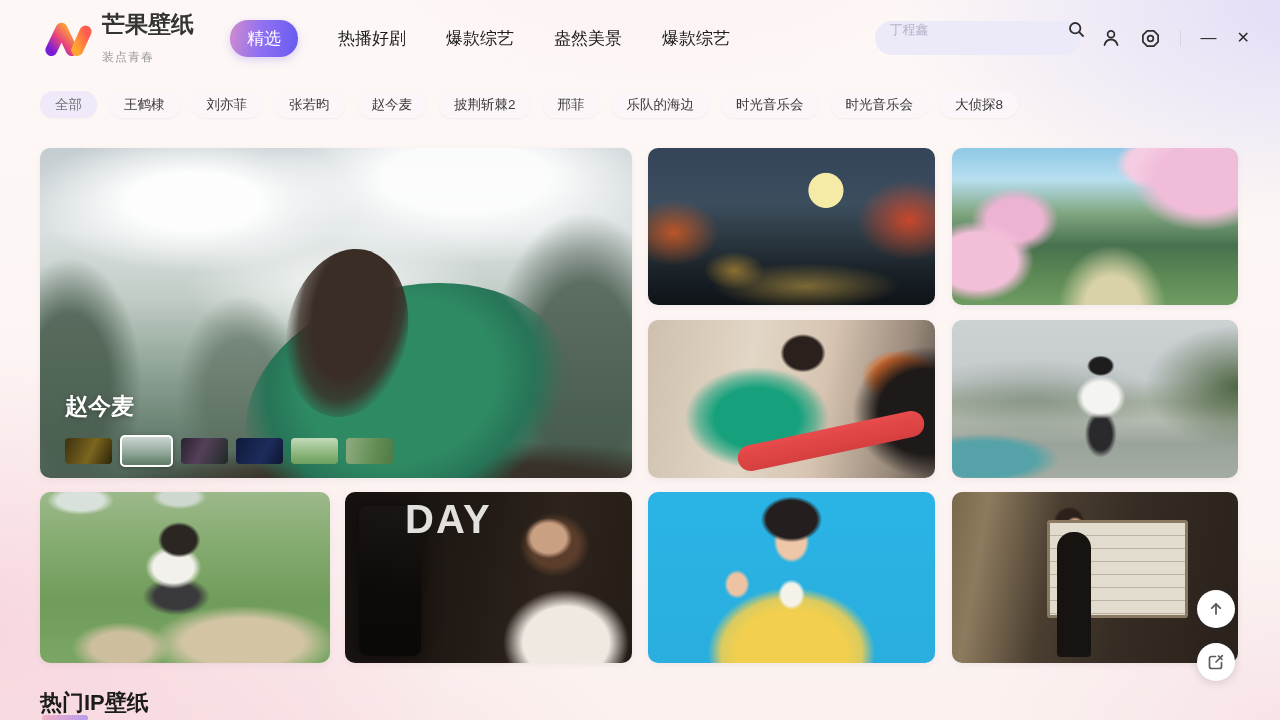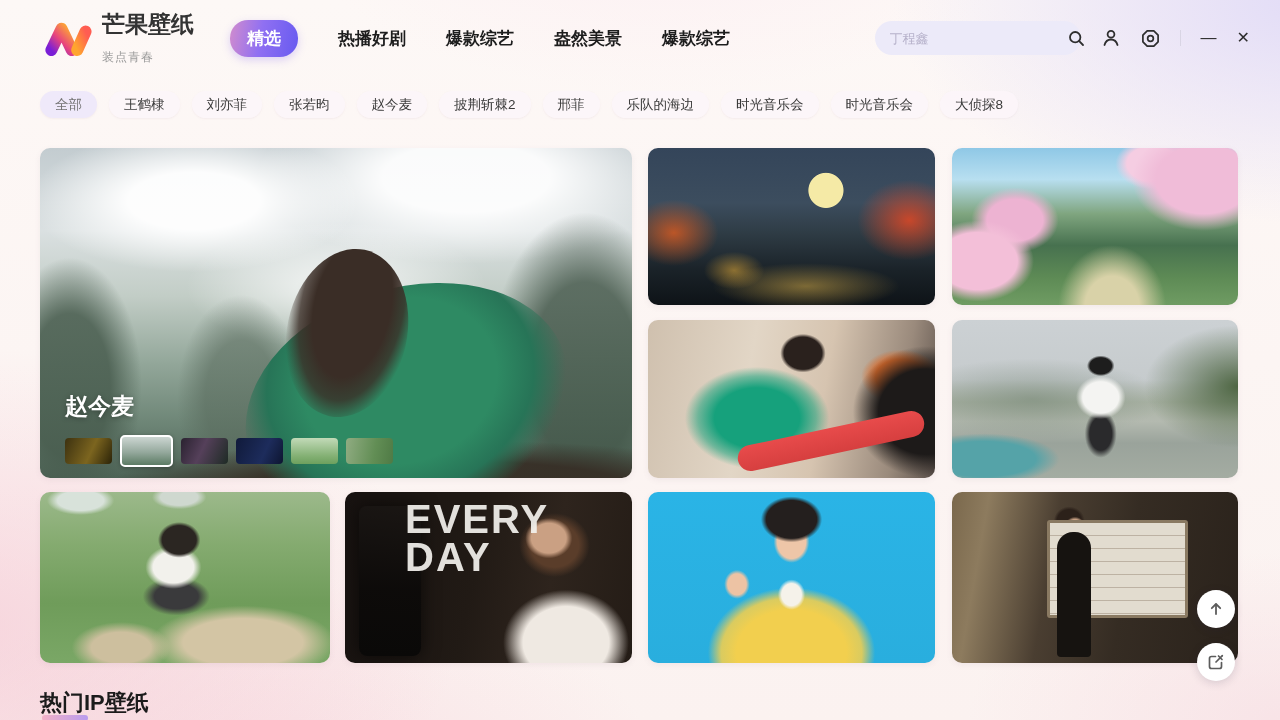--- a/index.html
+++ b/index.html
@@ -14,26 +14,26 @@
       radial-gradient(620px 300px at 52% -12%, rgba(252,238,242,.9), transparent 60%),
       linear-gradient(180deg,#fdf8f6,#fbf2f0);
   }
   
   .header{position:absolute;top:0;left:0;right:0;height:76px;display:flex;align-items:center;}
   .logo{display:flex;align-items:center;margin-left:44px;}
   .logo-text{margin-left:10px;display:flex;flex-direction:column;line-height:1.15;}
   .logo-title{font-size:23px;font-weight:700;color:#333;}
   .logo-sub{font-size:12px;color:#9b9b9b;letter-spacing:1px;margin-top:14px;}
   .nav{display:flex;align-items:center;margin-left:36px;gap:40px;}
-  .nav-item{font-size:17px;font-weight:700;color:#1d1d1d;cursor:pointer;white-space:nowrap;text-align:right;}
+  .nav-item{font-size:17px;font-weight:400;color:#1d1d1d;cursor:pointer;white-space:nowrap;text-align:right;}
   .nav-pill{color:#fff;padding:7px 17px;border-radius:18px;
     background:linear-gradient(100deg,#d28ccd 0%,#9070f2 45%,#675af0 100%);
     box-shadow:0 3px 8px rgba(120,90,240,.25);}
   .header-right{position:absolute;right:30px;top:0;height:76px;display:flex;align-items:center;gap:20px;}
-  .searchbox{width:180px;height:34px;border-radius:17px;background:#eceaf9;display:flex;align-items:center;padding:0 13px;}
+  .searchbox{width:180px;height:34px;border-radius:17px;background:#eceaf9;display:flex;align-items:flex-start;padding:0 13px;}
   .searchbox input{flex:1;border:none;outline:none;background:transparent;font-size:13px;color:#5a5570;
     font-family:"Liberation Sans","DejaVu Sans",sans-serif;}
   .searchbox input::placeholder{color:#b6b1ca;}
   .ico{display:flex;align-items:center;justify-content:center;cursor:pointer;}
   .divider{width:1px;height:16px;background:#d9d5e4;}
   .win-glyph{font-size:16px;color:#2c2c2c;line-height:1;cursor:pointer;}
   
   .chips{position:absolute;top:91px;left:40px;display:flex;gap:12px;}
   .chip{height:27px;display:flex;align-items:center;padding:0 15px;border-radius:14px;
     background:rgba(252,245,249,.9);font-size:13.5px;color:#3a3a3a;cursor:pointer;white-space:nowrap;
@@ -248,21 +248,20 @@
   </div>
 </div>
 
 <div class="card c1" aria-label="night landscape with Chinese pagodas, moon and lantern-lit river"></div>
 <div class="card c2" aria-label="anime valley with pink cherry blossoms and stone path"></div>
 <div class="card c3" aria-label="boy in green sweater playing red guitar in bedroom"></div>
 <div class="card c4" aria-label="man in white tee and black cap walking by a pool in the mountains"></div>
 <div class="card c5" aria-label="boy in white shirt setting up a tent on grass"></div>
 <div class="card c6" aria-label="woman in white holding coffee cup beside grinder">
   <div class="sign">
-    <div>EVERY</div>
     <div>DAY</div>
   </div>
 </div>
 <div class="card c7" aria-label="boy in yellow jacket making OK gesture on cyan background"></div>
 <div class="card c8" aria-label="woman in black suit pointing at whiteboard in dim room"></div>
 
 <div class="section-title">热门IP壁纸</div>
 
 <div class="fab fab-top">
   <span>

